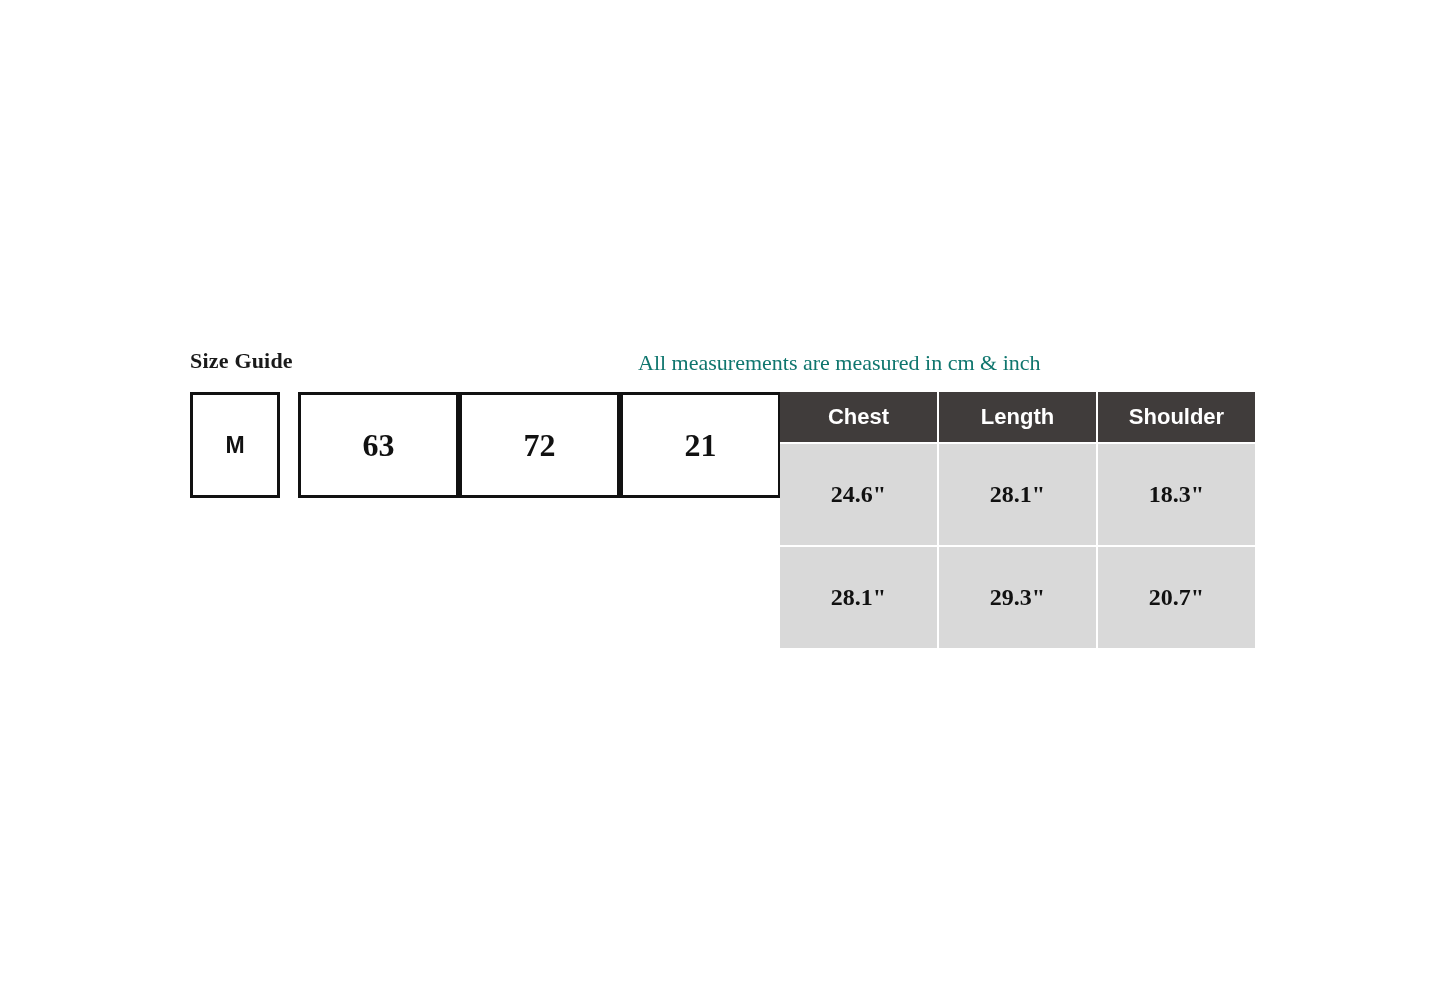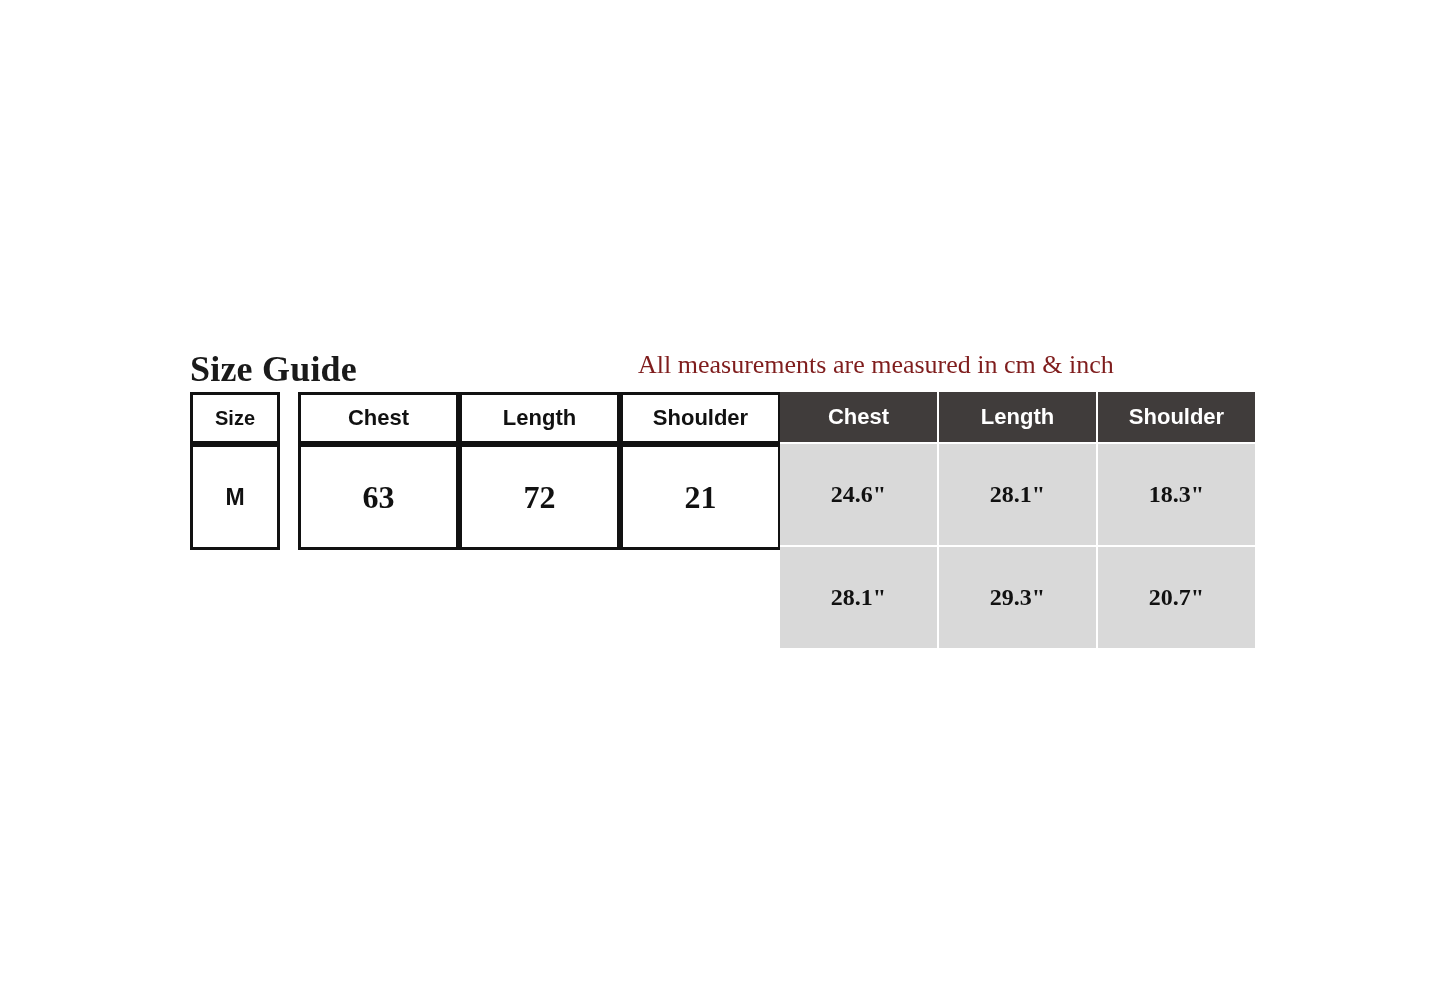--- a/index.html
+++ b/index.html
@@ -15,32 +15,32 @@
     overflow: hidden;
   }
 
   
   .title {
     position: absolute;
     left: 190px;
     top: 348px;
     font-family: "Liberation Serif", serif;
     font-weight: bold;
-    font-size: 36px;
+    font-size: 22px;
     color: #1a1a1a;
     letter-spacing: 0.2px;
     white-space: nowrap;
   }
   .subtitle {
     position: absolute;
     left: 638px;
     top: 350px;
     font-family: "Liberation Serif", serif;
-    font-size: 26px;
-    color: #7f1d1d;
+    font-size: 22px;
+    color: #0f766e;
     white-space: nowrap;
   }
 
   
   .cm-table {
     position: absolute;
     left: 190px;
     top: 392px;
     border-collapse: separate;
     border-spacing: 0;
@@ -123,27 +123,20 @@
 </style>
 </head>
 <body>
 
 <div class="title">Size Guide</div>
 
 <div class="subtitle">All measurements are measured in cm &amp; inch</div>
 
 <table class="cm-table">
   <tbody>
-    <tr class="cm-head-row">
-      <td class="cm-size-cell cm-head-size">Size</td>
-      <td class="cm-gap"></td>
-      <td class="cm-data-cell cm-head-label">Chest</td>
-      <td class="cm-data-cell cm-head-label">Length</td>
-      <td class="cm-data-cell cm-head-label">Shoulder</td>
-    </tr>
     <tr class="cm-body-row">
       <td class="cm-size-cell cm-size-label">M</td>
       <td class="cm-gap"></td>
       <td class="cm-data-cell cm-value">63</td>
       <td class="cm-data-cell cm-value">72</td>
       <td class="cm-data-cell cm-value">21</td>
     </tr>
   </tbody>
 </table>
 

